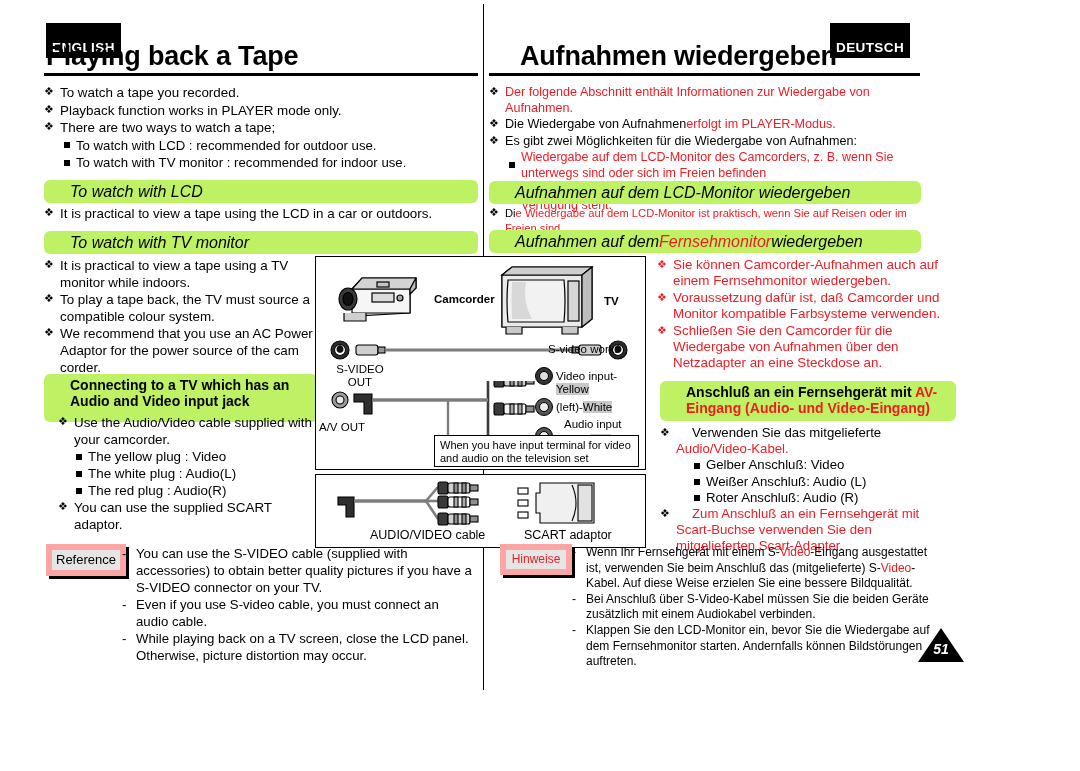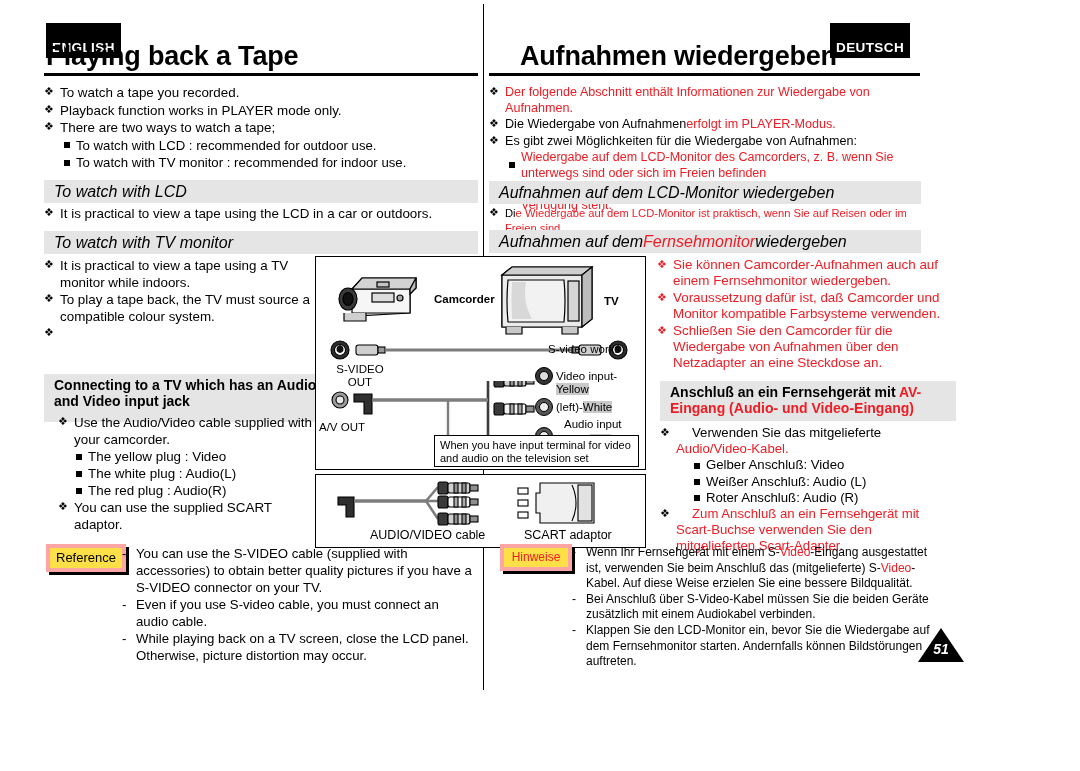--- a/index.html
+++ b/index.html
@@ -118,25 +118,26 @@
     position: absolute;
     left: 489px; top: 84px; width: 448px;
     font-size: 12.6px;
     line-height: 16.2px;
   }
   .de-intro .sub { margin-left: 18px; font-size: 12.5px; }
 
   
   .band {
     position: absolute;
-    background: #e5e5e5;
+    background: #bef264;
     display: flex;
     align-items: center;
-    padding-left: 10px;
+    padding-left: 26px;
     box-sizing: border-box;
+    border-radius: 6px;
   }
   .band.italic {
     font-style: italic;
     font-size: 16px;
   }
   .band.bold {
     font-weight: bold;
     font-size: 14px;
     font-style: normal;
     align-items: flex-start;
@@ -215,22 +216,22 @@
     background: #fff;
     font-size: 11px;
     line-height: 13px;
     padding: 3px 5px;
     box-sizing: border-box;
   }
 
   
   .ref-tag {
     position: absolute;
-    border: 4px solid #fca5a5;
-    background: #fde047;
+    border: 6px solid #fca5a5;
+    background: #e5e5e5;
     text-align: center;
     font-size: 13px;
     box-sizing: border-box;
     box-shadow: 3px 3px 0 #000;
     padding: 2px 0 3px 0;
   }
   .ref-en { left: 46px;  top: 544px; width: 80px; }
   .ref-de { left: 500px; top: 544px; width: 72px; font-size: 12px; }
 
   .ref-body {
@@ -323,21 +324,21 @@
     </ul>
   </div>
 
   <div class="band italic band-tv-en">
     <span>To watch with TV monitor</span>
   </div>
   <div class="en-tv-list">
     <ul class="bl">
       <li><span class="bullet">❖</span><span>It is practical to view a tape using a TV monitor while indoors.</span></li>
       <li><span class="bullet">❖</span><span>To play a tape back, the TV must source a compatible colour system.</span></li>
-      <li><span class="bullet">❖</span></li>
+      <li><span class="bullet">❖</span><span>We recommend that you use an AC Power Adaptor for the power source of the cam corder.</span></li>
     </ul>
   </div>
 
   <div class="band bold band-conn-en">
     <span>Connecting to a TV which has an Audio and Video input jack</span>
   </div>
   <div class="en-conn-list">
     <ul class="bl">
       <li><span class="bullet">❖</span><span>Use the Audio/Video cable supplied with your camcorder.</span></li>
     </ul>

